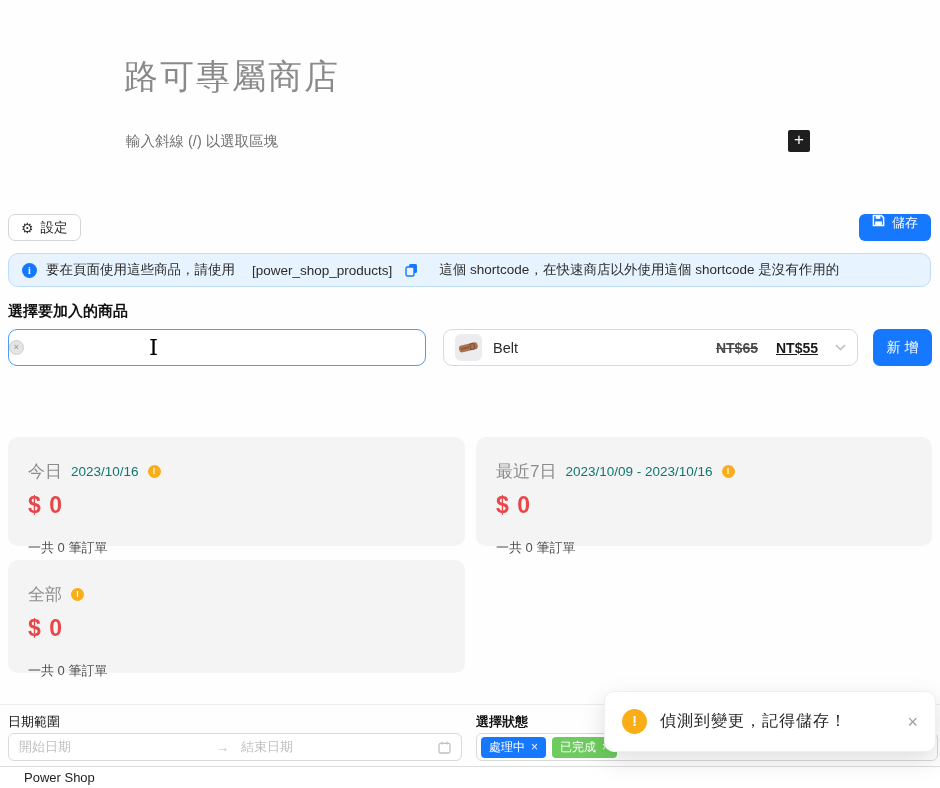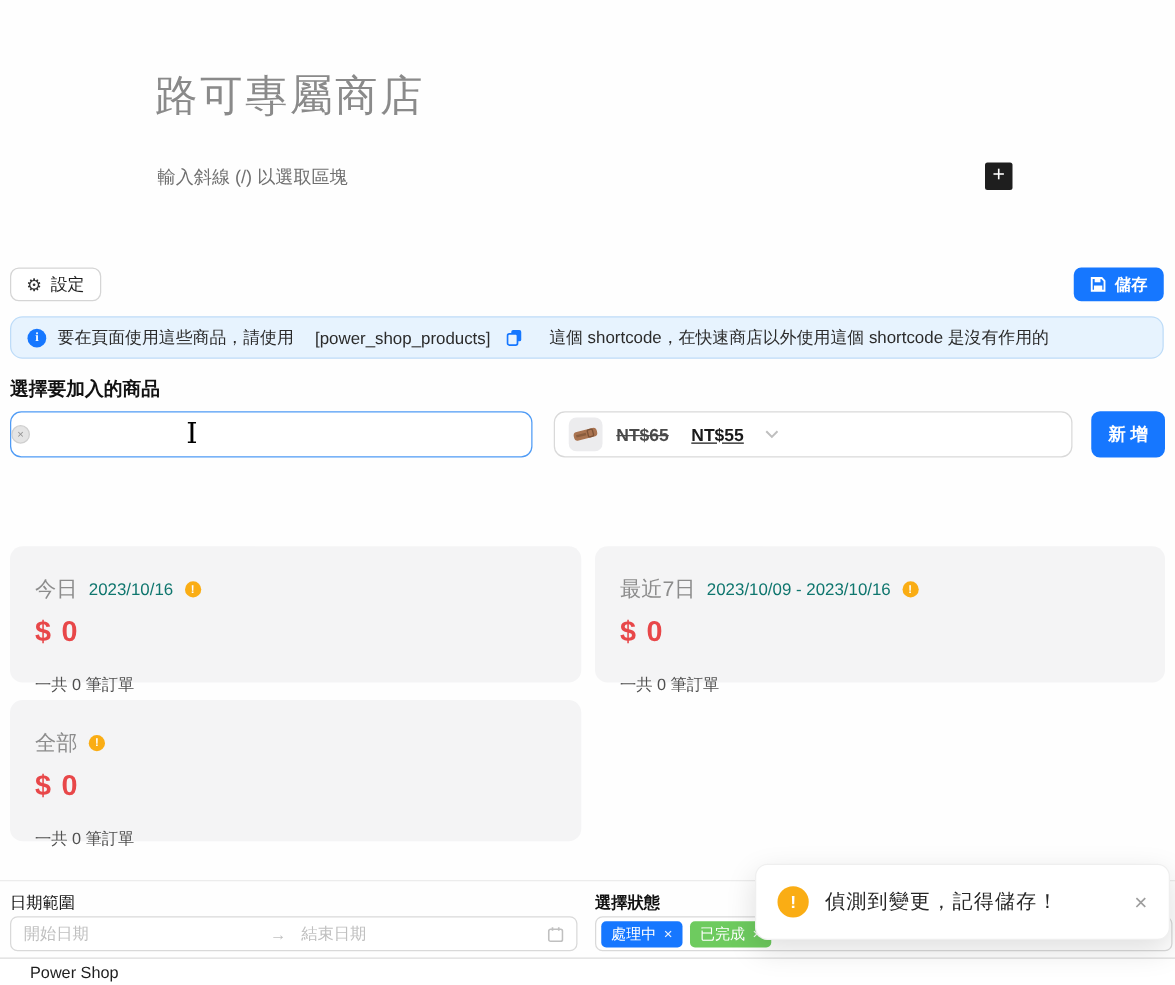--- a/index.html
+++ b/index.html
@@ -13,22 +13,22 @@
   .doc-hint  { position:absolute; left:126px; top:132px; font-size:14.5px; color:#6f6f6f; cursor:text; }
   .inserter  { position:absolute; left:788px; top:130px; width:22px; height:22px; background:#1e1e1e;
                border-radius:2px; color:#fff; font-size:17px; line-height:20px; text-align:center; cursor:pointer; }
 
   
   .settings-btn { position:absolute; left:8px; top:214px; height:27px; padding:0 12px;
                   display:flex; align-items:center; gap:7px; background:#fff;
                   border:1px solid #d5d5d5; border-radius:7px; font-size:13.5px; color:#1e1e1e; cursor:pointer; }
   .gear { font-size:14px; color:#333; line-height:1; }
   .save-btn { position:absolute; right:9px; top:214px; height:27px; padding:0 13px;
-              display:flex; align-items:center; gap:7px; background:#1677ff; border:none;
-              border-radius:6px; font-size:13px; font-weight:700; color:#fff; cursor:pointer; }
+              display:flex; gap:7px; background:#1677ff; border:none;
+              border-radius:6px; font-size:13px; font-weight:400; color:#fff; cursor:pointer; }
 
   
   .banner { position:absolute; left:8px; right:9px; top:253px; height:34px;
             display:flex; align-items:center; gap:9px; padding:0 13px;
             background:#e7f3fe; border:1px solid #bedcf8; border-radius:10px;
             font-size:13.5px; color:#2b2b2b; white-space:nowrap; }
   .info-dot { width:15px; height:15px; border-radius:50%; background:#1677ff; color:#fff;
               font-size:10px; font-weight:700; line-height:15px; text-align:center; flex:none;
               font-family:"Liberation Serif","DejaVu Serif",serif; }
   .shortcode { margin-left:8px; }
@@ -50,21 +50,21 @@
   .product-select { position:absolute; left:443px; top:329px; width:415px; height:37px; background:#fff;
                     border:1px solid #d9d9d9; border-radius:9px; display:flex; align-items:center;
                     gap:11px; padding:0 11px; cursor:pointer; }
   .thumb { width:27px; height:27px; border-radius:6px; background:#ececee; flex:none;
            display:flex; align-items:center; justify-content:center; }
   .prod-name { flex:1; font-size:14.5px; color:#2b2b2b; }
   .price-del { font-size:14px; font-weight:600; color:#4a4a4a; text-decoration:line-through; }
   .price-ins { font-size:14px; font-weight:600; color:#1a1a1a; text-decoration:underline; margin-left:7px; }
   .chev { margin-left:6px; display:flex; }
   .add-btn { position:absolute; left:873px; top:329px; width:59px; height:37px; background:#1677ff;
-             border:none; border-radius:7px; color:#fff; font-size:14px; font-weight:700; cursor:pointer; }
+             border:none; border-radius:7px; color:#fff; font-size:14px; font-weight:400; cursor:pointer; }
 
   
   .card { position:absolute; background:#f4f4f5; border-radius:10px; padding:23px 20px 0; }
   .card1 { left:8px;   top:437px; width:457px; height:109px; }
   .card2 { left:476px; top:437px; width:456px; height:109px; }
   .card3 { left:8px;   top:560px; width:457px; height:113px; }
   .card-head { display:flex; align-items:center; gap:9px; }
   .card-label { font-size:17px; color:#8c8c8c; }
   .card-date  { font-size:13.5px; color:#0f766e; }
   .warn-dot { width:13px; height:13px; border-radius:50%; background:#faad14; color:#fff;
@@ -153,20 +153,21 @@
   <div class="product-select">
     <span class="thumb">
       <svg width="21" height="15" viewBox="0 0 21 15">
         <g transform="rotate(-14 10 8)">
           <rect x="1" y="4" width="19" height="7" rx="3" fill="#a97350"></rect>
           <rect x="12.5" y="4.6" width="4.2" height="5.8" rx="1" fill="none" stroke="#7d5236" stroke-width="1.1"></rect>
           <rect x="3" y="6.4" width="8" height="2" fill="#8a5d3e"></rect>
         </g>
       </svg>
     </span>
+    <span class="prod-name">Belt</span>
     <span class="price-del">NT$65</span>
     <span class="price-ins">NT$55</span>
     <span class="chev">
       <svg width="11" height="7" viewBox="0 0 11 7">
           <polyline points="1,1 5.5,5.5 10,1" fill="none" stroke="#bfbfbf" stroke-width="1.6"></polyline>
         </svg>
     </span>
   </div>
 
   <button class="add-btn">新 增</button>

